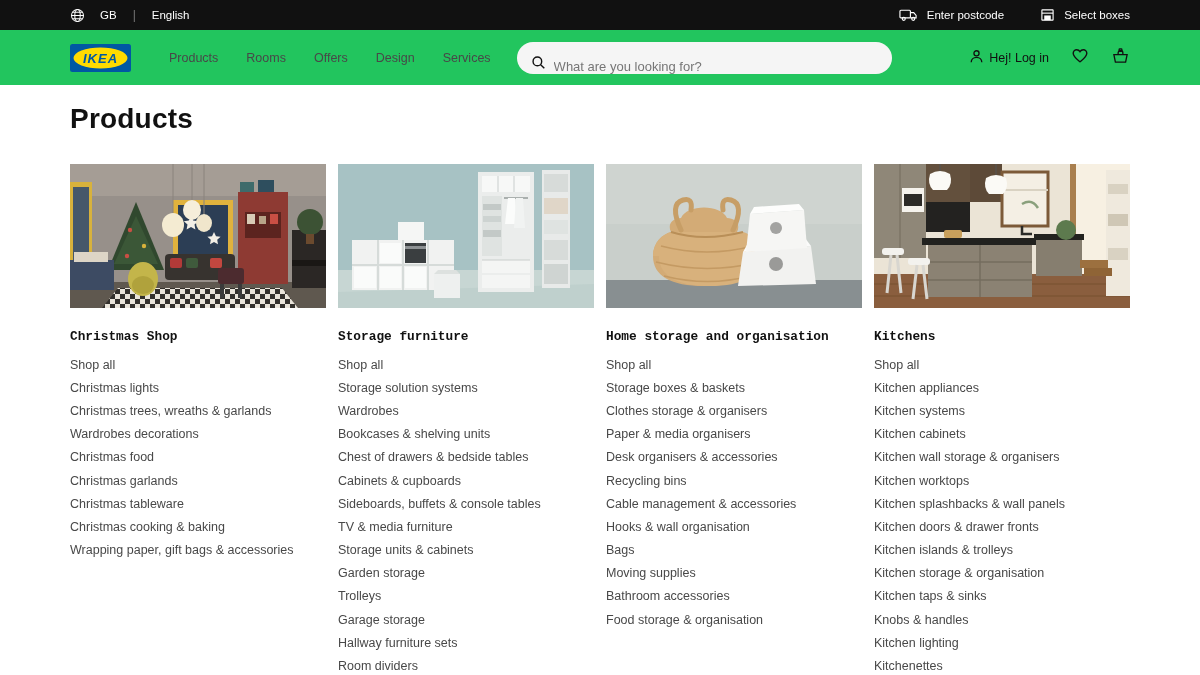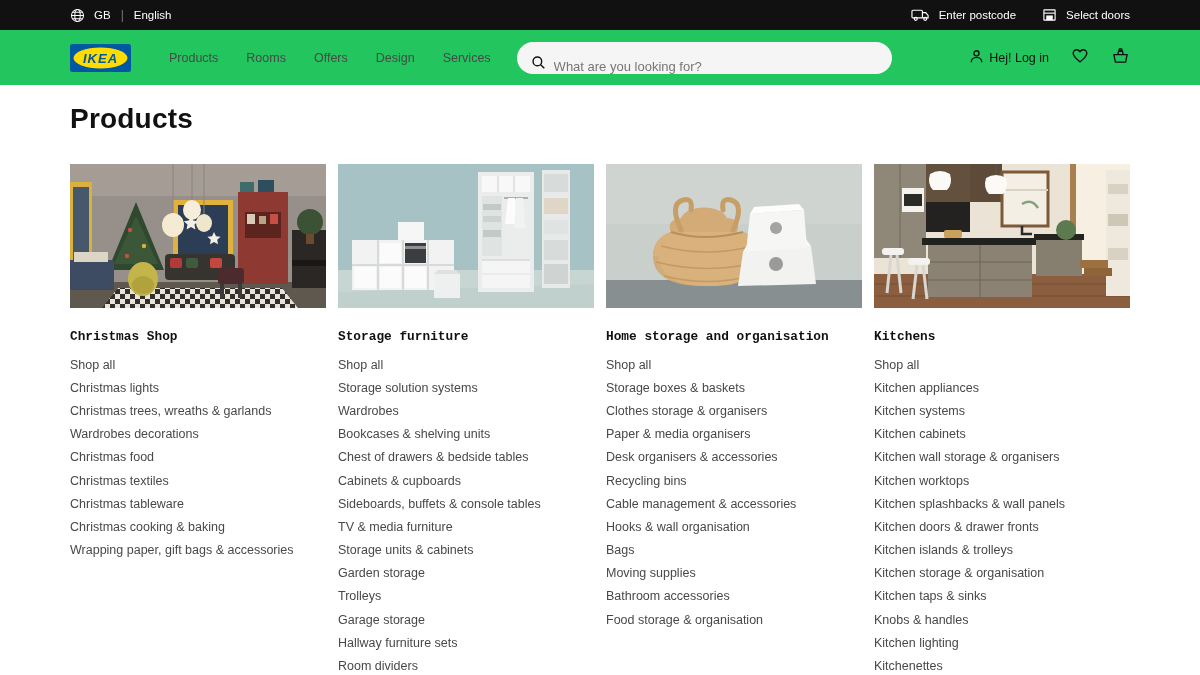--- a/index.html
+++ b/index.html
@@ -2,22 +2,22 @@
 <html><head>
 <meta charset="utf-8">
 <style>
   * { margin:0; padding:0; box-sizing:border-box; }
   html,body { width:1200px; height:675px; overflow:hidden; background:#fff;
               font-family:"Liberation Sans", sans-serif; color:#111; }
 
   
   .topbar { height:30px; background:#111111; display:flex; align-items:center;
             justify-content:space-between; padding:0 70px; color:#fff; font-size:11.5px; }
-  .topbar .grp { display:flex; gap:9px; }
-  .topbar .right { display:flex; align-items:center; gap:26px; }
+  .topbar .grp { display:flex; gap:15px; }
+  .topbar .right { display:flex; align-items:center; gap:36px; }
   .topbar .sep { color:#777; font-size:12px; padding:0 1px; }
   .topbar svg { display:block; }
   .tb-item { display:flex; align-items:center; gap:9px; cursor:pointer; }
 
   
   .header { height:55px; display:flex; align-items:center; padding:0 70px; background:#22c55e; }
   .logo { width:61px; height:28px; display:block; }
   .nav { display:flex; margin-left:24px; }
   .nav-item { font-size:12.5px; color:#484848; padding:8px 14px; cursor:pointer; }
   .search { flex:0 0 375px; margin-left:12px; height:32px; background:#f5f5f5;
@@ -72,21 +72,21 @@
       <span>Enter postcode</span>
     </div>
     <div class="tb-item">
       <span>
         <svg width="15" height="14" viewBox="0 0 16 15" fill="none" stroke="#fff" stroke-width="1.2">
           <rect x="2" y="2" width="12" height="11" rx="0.5"></rect>
           <line x1="2" y1="5.5" x2="14" y2="5.5"></line>
           <rect x="4.5" y="8" width="7" height="5" fill="#fff" stroke="none"></rect>
         </svg>
       </span>
-      <span>Select doors</span>
+      <span>Select boxes</span>
     </div>
   </div>
 </div>
 
 <div class="header">
   <span>
     <svg class="logo" viewBox="0 0 122 56">
       <rect width="122" height="56" rx="5" fill="#0058a3"></rect>
       <ellipse cx="61" cy="28" rx="54" ry="21" fill="#ffdb00"></ellipse>
       <text x="61" y="37" text-anchor="middle" font-family="Liberation Sans, sans-serif" font-size="26" font-weight="bold" font-style="italic" letter-spacing="2" fill="#0058a3">IKEA</text>
@@ -201,21 +201,21 @@
           <rect x="4" y="88" width="34" height="10" fill="#ddd5c6"></rect>
         </svg>
       </div>
       <h3 class="cat-title">Christmas Shop</h3>
       <ul class="cat-list">
           <li>Shop all</li>
           <li>Christmas lights</li>
           <li>Christmas trees, wreaths &amp; garlands</li>
           <li>Wardrobes decorations</li>
           <li>Christmas food</li>
-          <li>Christmas textiles</li>
+          <li>Christmas garlands</li>
           <li>Christmas tableware</li>
           <li>Christmas cooking &amp; baking</li>
           <li>Wrapping paper, gift bags &amp; accessories</li>
         </ul>
     </div>
 
     <div class="col">
       <div class="cat-image">
         <svg viewBox="0 0 256 144">
           <rect width="256" height="144" fill="#a7c2c4"></rect>

